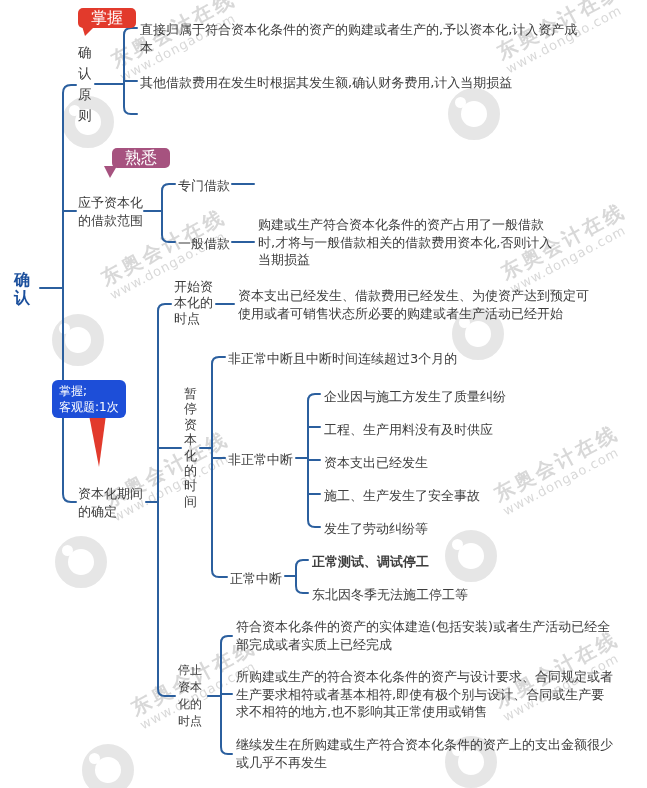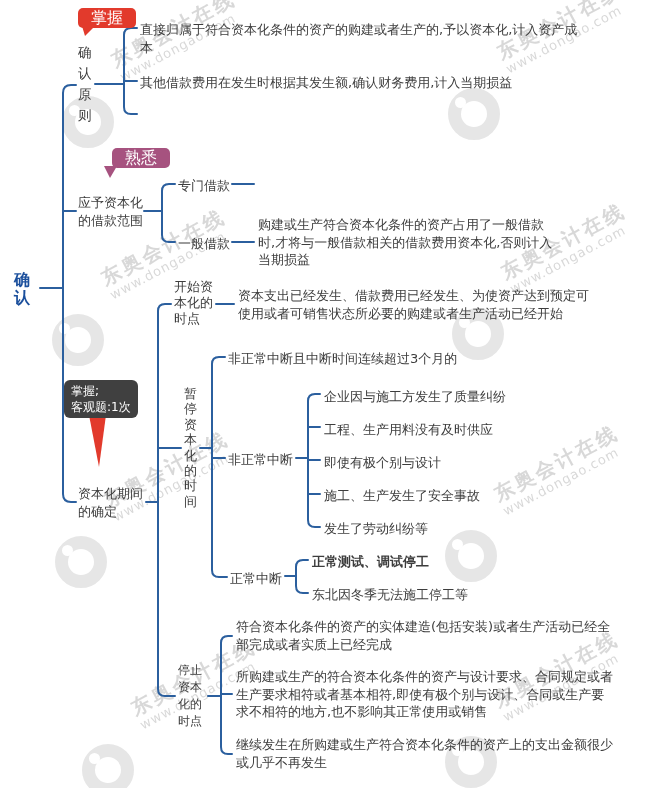--- a/index.html
+++ b/index.html
@@ -125,35 +125,35 @@
   <div class="vnode" style="left:78px;top:42px;width:16px;font-size:13.5px;line-height:21px;">确认原则</div>
   <div class="txt leaf" style="left:140px;top:21px;width:444px;">直接归属于符合资本化条件的资产的购建或者生产的,予以资本化,计入资产成本</div>
   <div class="txt leaf" style="left:140px;top:74px;width:444px;">其他借款费用在发生时根据其发生额,确认财务费用,计入当期损益</div>
 
   <div class="badge" style="left: 112px; top: 148px; background-color: rgb(166, 82, 127); text-align: right;">熟悉</div>
   <div class="vnode" style="left:78px;top:194px;width:68px;font-size:13px;line-height:17.5px;">应予资本化的借款范围</div>
   <div class="txt" style="left:178px;top:177px;white-space:nowrap;">专门借款</div>
   <div class="txt" style="left:178px;top:235px;white-space:nowrap;">一般借款</div>
   <div class="txt leaf" style="left:258px;top:216px;width:296px;">购建或生产符合资本化条件的资产占用了一般借款时,才将与一般借款相关的借款费用资本化,否则计入当期损益</div>
 
-  <div class="badge big" style="left: 64px; top: 380px; background-color: #404040;">
+  <div class="badge big" style="left: 52px; top: 380px; background-color: #1d4ed8;">
     <div>掌握;</div>
     <div>客观题:1次</div>
   </div>
   <div class="vnode" style="left:78px;top:485px;width:68px;font-size:13px;line-height:17.5px;">资本化期间的确定</div>
 
   <div class="vnode" style="left:174px;top:279px;width:44px;font-size:13px;line-height:16px;">开始资本化的时点</div>
   <div class="txt leaf" style="left:238px;top:287px;width:352px;">资本支出已经发生、借款费用已经发生、为使资产达到预定可使用或者可销售状态所必要的购建或者生产活动已经开始</div>
 
   <div class="vnode" style="left:184px;top:386px;width:15px;font-size:13px;line-height:15.4px;">暂停资本化的时间</div>
   <div class="txt" style="left:228px;top:350px;white-space:nowrap;">非正常中断且中断时间连续超过3个月的</div>
   <div class="txt" style="left:228px;top:451px;white-space:nowrap;">非正常中断</div>
   <div class="txt" style="left:324px;top:388px;white-space:nowrap;">企业因与施工方发生了质量纠纷</div>
   <div class="txt" style="left:324px;top:421px;white-space:nowrap;">工程、生产用料没有及时供应</div>
-  <div class="txt" style="left:324px;top:454px;white-space:nowrap;">即使有极个别与设计</div>
+  <div class="txt" style="left:324px;top:454px;white-space:nowrap;">资本支出已经发生</div>
   <div class="txt" style="left:324px;top:487px;white-space:nowrap;">施工、生产发生了安全事故</div>
   <div class="txt" style="left:324px;top:520px;white-space:nowrap;">发生了劳动纠纷等</div>
   <div class="txt" style="left:230px;top:570px;white-space:nowrap;">正常中断</div>
   <div class="txt" style="left:312px;top:553px;white-space:nowrap;font-weight:bold;">正常测试、调试停工</div>
   <div class="txt" style="left:312px;top:586px;white-space:nowrap;">东北因冬季无法施工停工等</div>
 
   <div class="vnode" style="left:178px;top:662px;width:29px;font-size:12px;line-height:17px;">停止资本化的时点</div>
   <div class="txt leaf" style="left:236px;top:668px;width:378px;">所购建或生产的符合资本化条件的资产与设计要求、合同规定或者生产要求相符或者基本相符,即使有极个别与设计、合同或生产要求不相符的地方,也不影响其正常使用或销售</div>
   <div class="txt leaf" style="left:236px;top:618px;width:378px;">符合资本化条件的资产的实体建造(包括安装)或者生产活动已经全部完成或者实质上已经完成</div>
   <div class="txt leaf" style="left:236px;top:736px;width:378px;">继续发生在所购建或生产符合资本化条件的资产上的支出金额很少或几乎不再发生</div>

